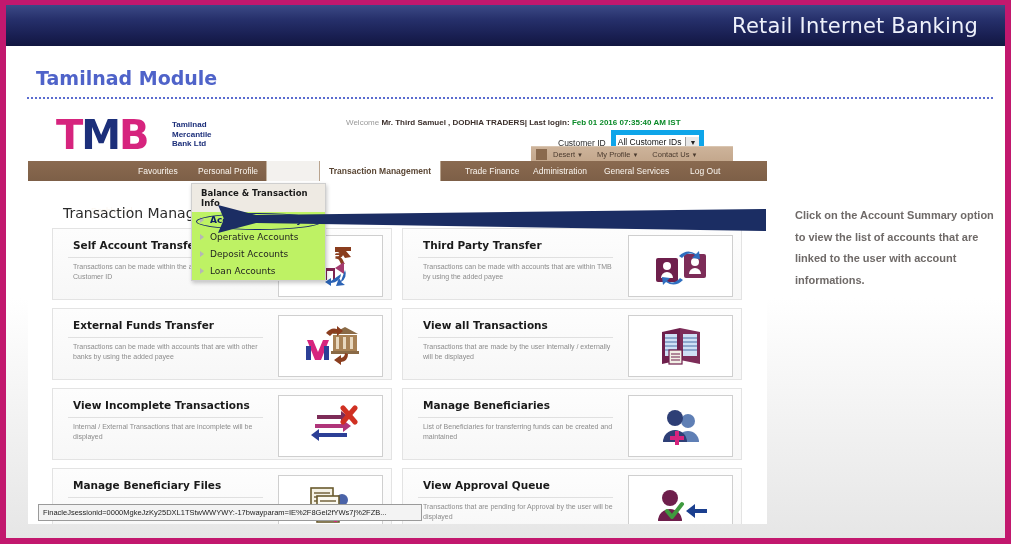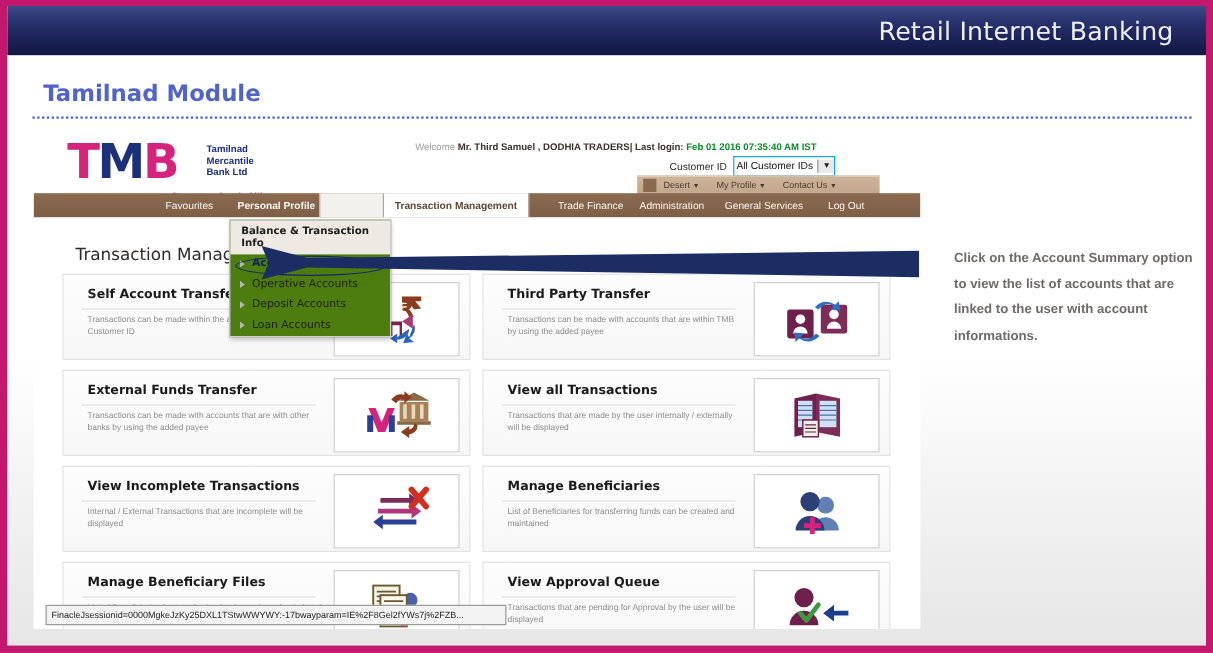--- a/index.html
+++ b/index.html
@@ -70,21 +70,21 @@
     position:absolute;left:318px;top:10px;font-size:8px;white-space:nowrap;
   }
   .w-grey{color:#9a9a9a;}
   .w-dark{color:#3b2f2b;font-weight:bold;}
   .w-green{color:#0a8a28;font-weight:bold;}
   .custrow{
     position:absolute;left:530px;top:22px;font-size:8.5px;color:#2b2b2b;
     display:flex;align-items:center;gap:5px;
   }
   .cust-select{
-    border:1px solid #0ea5e9;background:#fff;font-size:8.5px;
+    border:5px solid #0ea5e9;background:#fff;font-size:8.5px;
     padding:1px 2px;height:13px;line-height:11px;
     display:flex;align-items:center;gap:4px;color:#111;
     font-family:"Liberation Sans", sans-serif;
   }
   .cust-caret{
     width:13px;height:11px;background:#e9e9e9;border-left:1px solid #999;
     display:flex;align-items:center;justify-content:center;font-size:7px;color:#222;
     margin:-1px -2px -1px 0;
   }
   
@@ -143,21 +143,21 @@
   }
   .tile-icon{
     position:absolute;right:8px;top:6px;width:103px;height:60px;
     background:#fff;border:1px solid #cfcfcf;
     display:flex;align-items:center;justify-content:center;
   }
   .tile-icon svg{display:block;}
   
   .dropdown{
     position:absolute;left:163px;top:75px;width:133px;
-    background:#4d7c0f;border:1px solid #cfcfcf;
+    background:#bef264;border:1px solid #cfcfcf;
     box-shadow:1px 2px 4px rgba(0,0,0,.22);
     z-index:30;
   }
   .dd-head{
     background:#eeeae3;color:#1b1b1b;font-weight:bold;font-size:8.5px;
     padding:4px 7px 4px 9px;line-height:10px;
     font-family:"DejaVu Sans", sans-serif;
   }
   .dd-item{
     position:relative;font-size:9px;color:#1f1f1f;
@@ -247,21 +247,21 @@
           <span>My Profile</span><span class="caret-dn">▼</span>
         </span>
         <span class="util-item">
           <span>Contact Us</span><span class="caret-dn">▼</span>
         </span>
       </div>
 
       <div class="navbar">
         <div class="nav-item" style="left:54px;margin-top:40px;">Dashboard</div>
         <div class="nav-item" style="left:101px;">Favourites</div>
-        <div class="nav-item" style="left:161px;font-weight:bold;">Personal Profile</div>
+        <div class="nav-item" style="left:161px;">Personal Profile</div>
         <div class="nav-gap" style="left:238px;width:53px;"></div>
         <div class="nav-item active" style="left:291px;">Transaction Management</div>
         <div class="nav-item" style="left:428px;">Trade Finance</div>
         <div class="nav-item" style="left:496px;">Administration</div>
         <div class="nav-item" style="left:567px;">General Services</div>
         <div class="nav-item" style="left:653px;">Log Out</div>
       </div>
 
       <div class="shot-h1">Transaction Management</div>
 

